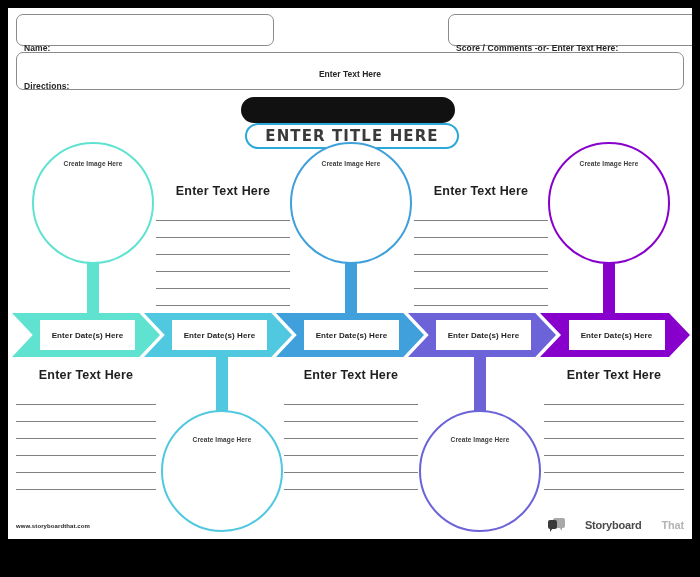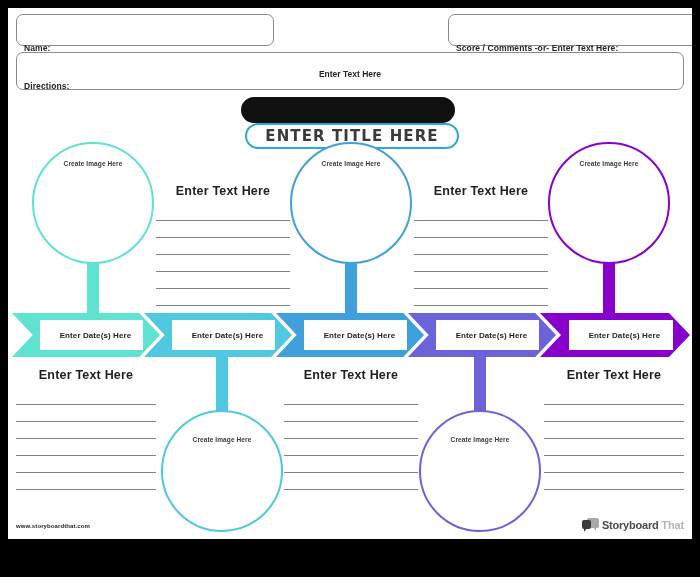--- a/index.html
+++ b/index.html
@@ -126,21 +126,21 @@
     clip-path:polygon(0 0, 86% 0, 100% 50%, 86% 100%, 0 100%, 14% 50%);
   }
   .chev.first{
     clip-path:polygon(0 0, 86% 0, 100% 50%, 86% 100%, 0 100%, 14% 50%);
   }
   .chev-inner{
     position:absolute;
     top:7px;left:19%;
     width:64%;height:30px;
     background:#ffffff;
-    display:flex;align-items:center;justify-content:center;padding-left:8px;
+    display:flex;align-items:center;justify-content:center;
   }
   .chev-label{
     font-size:8px;
     font-weight:700;
     color:#1f1f1f;
     white-space:nowrap;
     letter-spacing:.1px;
   }
 
   
@@ -149,21 +149,21 @@
     left:8px;top:515px;
     font-size:6px;
     font-weight:700;
     color:#1f1f1f;
     letter-spacing:.1px;
   }
   #logo{
     position:absolute;
     right:8px;top:508px;
     height:18px;
-    display:flex;align-items:center;gap:3px;
+    display:flex;align-items:center;gap:20px;
   }
   #logo-icon{position:relative;width:17px;height:14px;}
   #bub-back{
     position:absolute;right:0;top:0;
     width:12px;height:10px;
     background:#a8a8a8;border-radius:2px;
   }
   #bub-back:after{
     content:"";position:absolute;right:3px;bottom:-3px;
     border-left:3px solid transparent;

